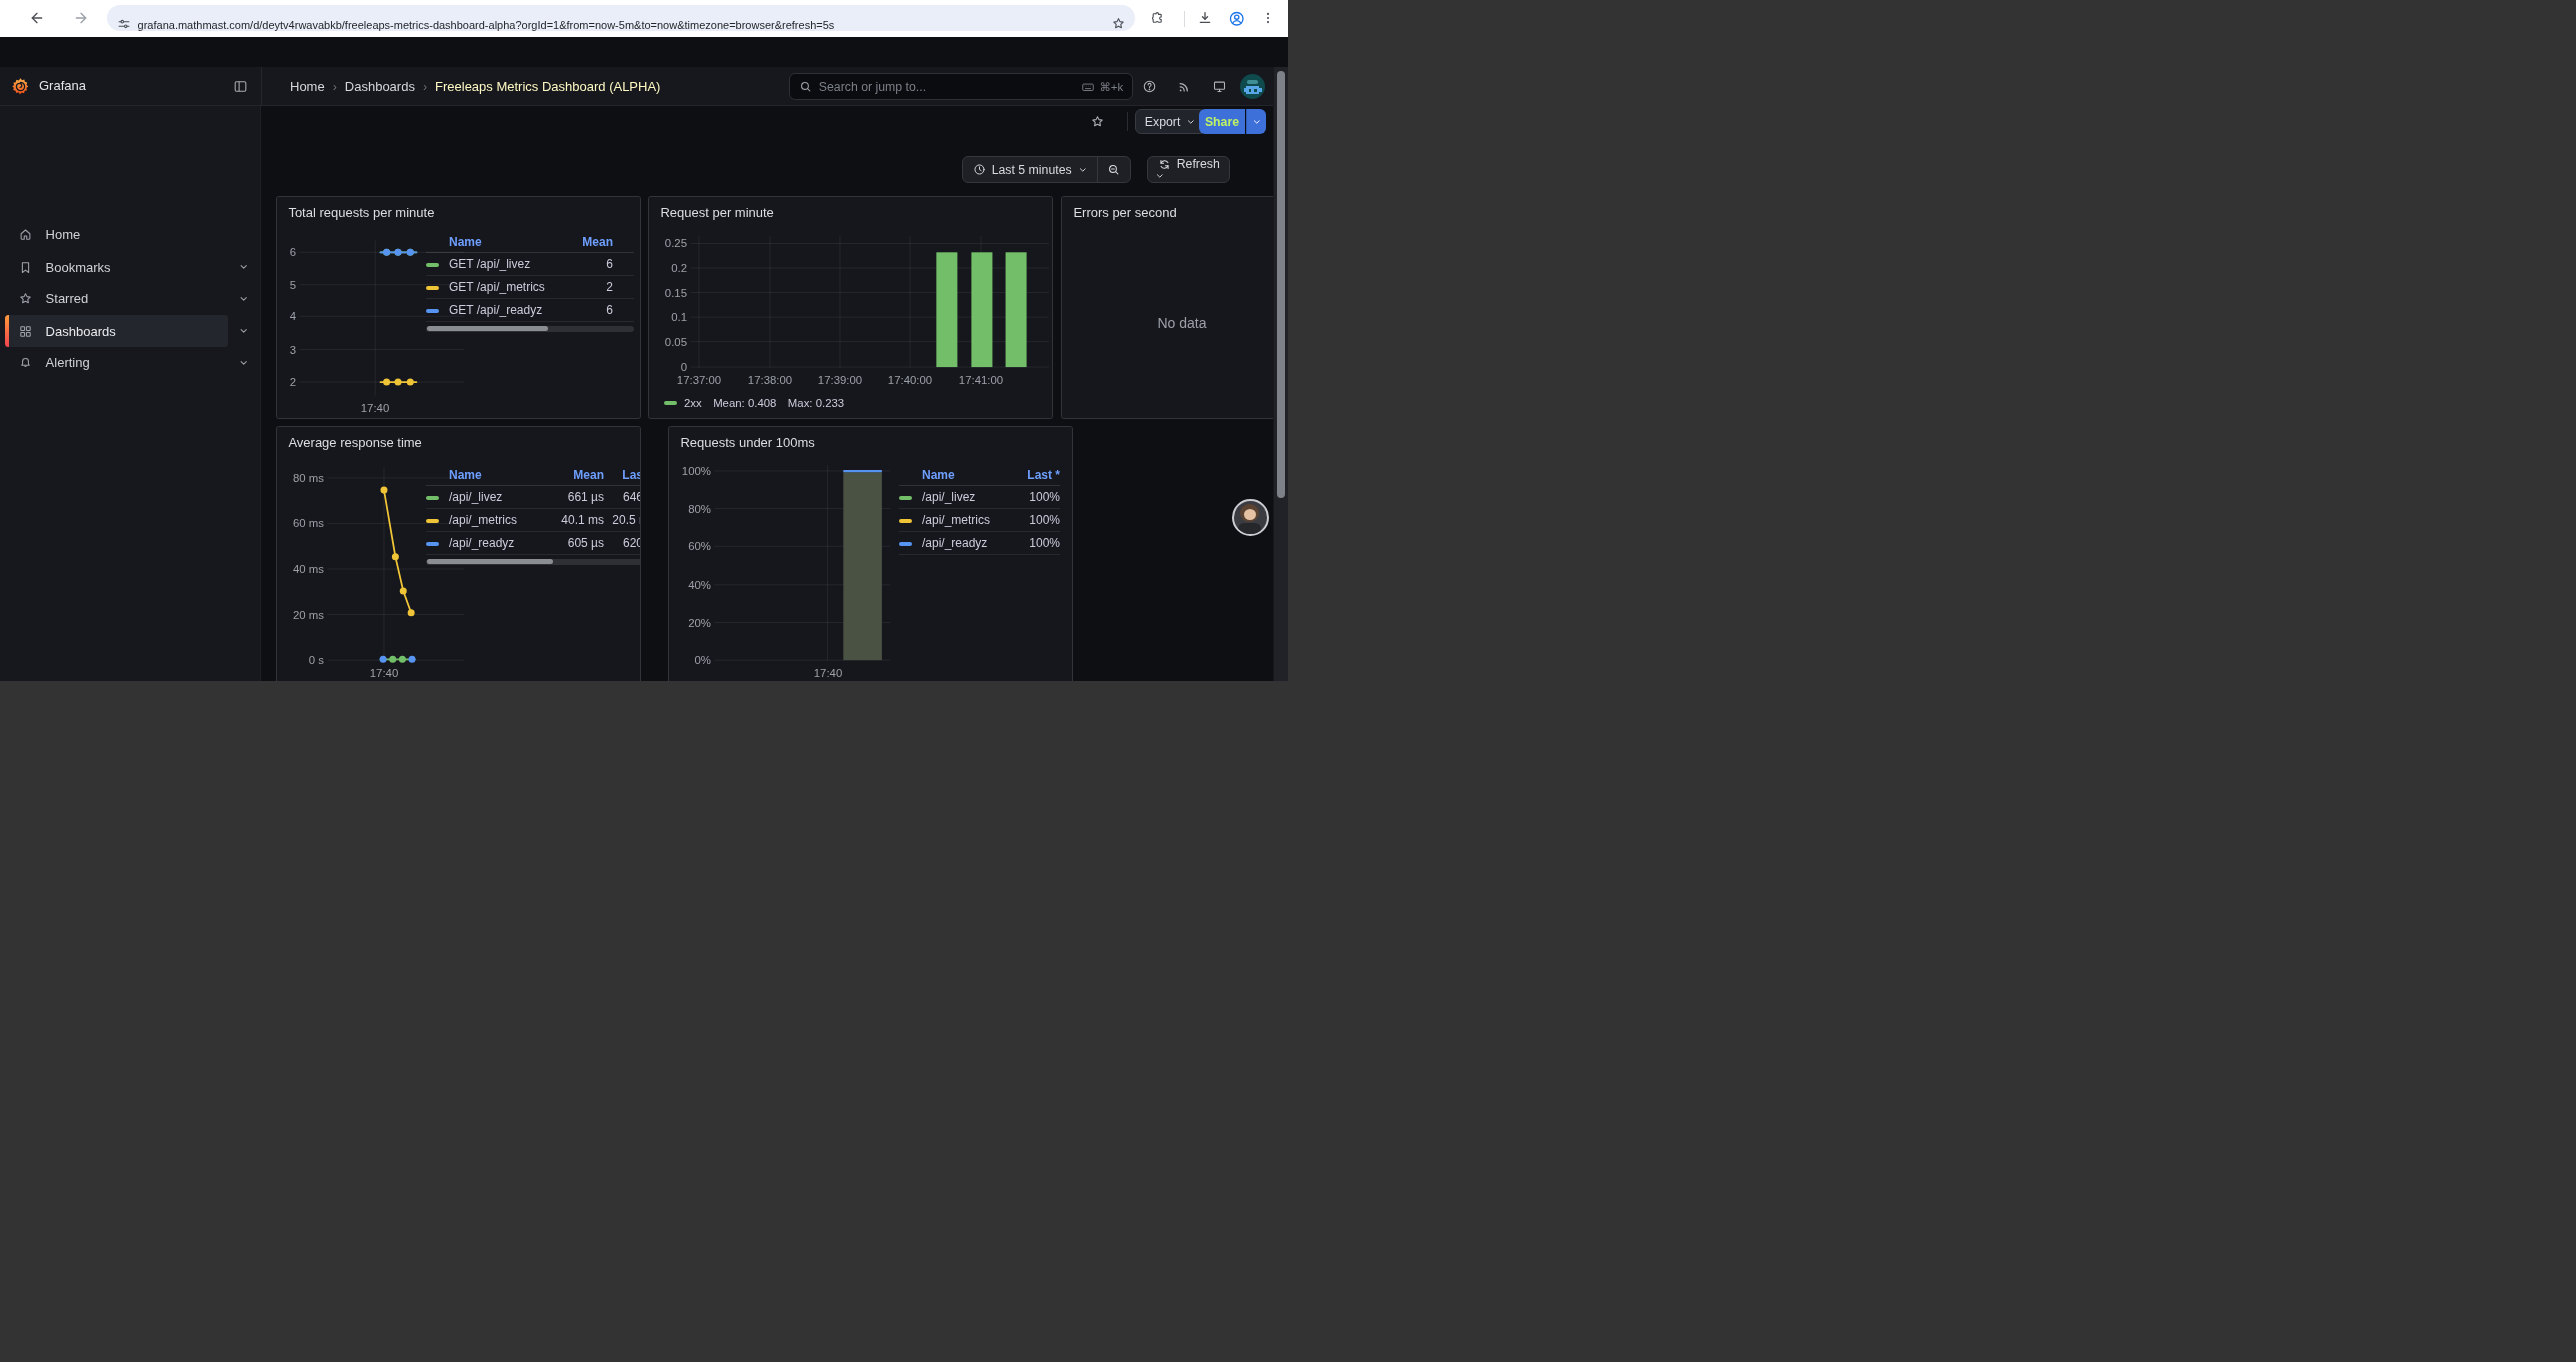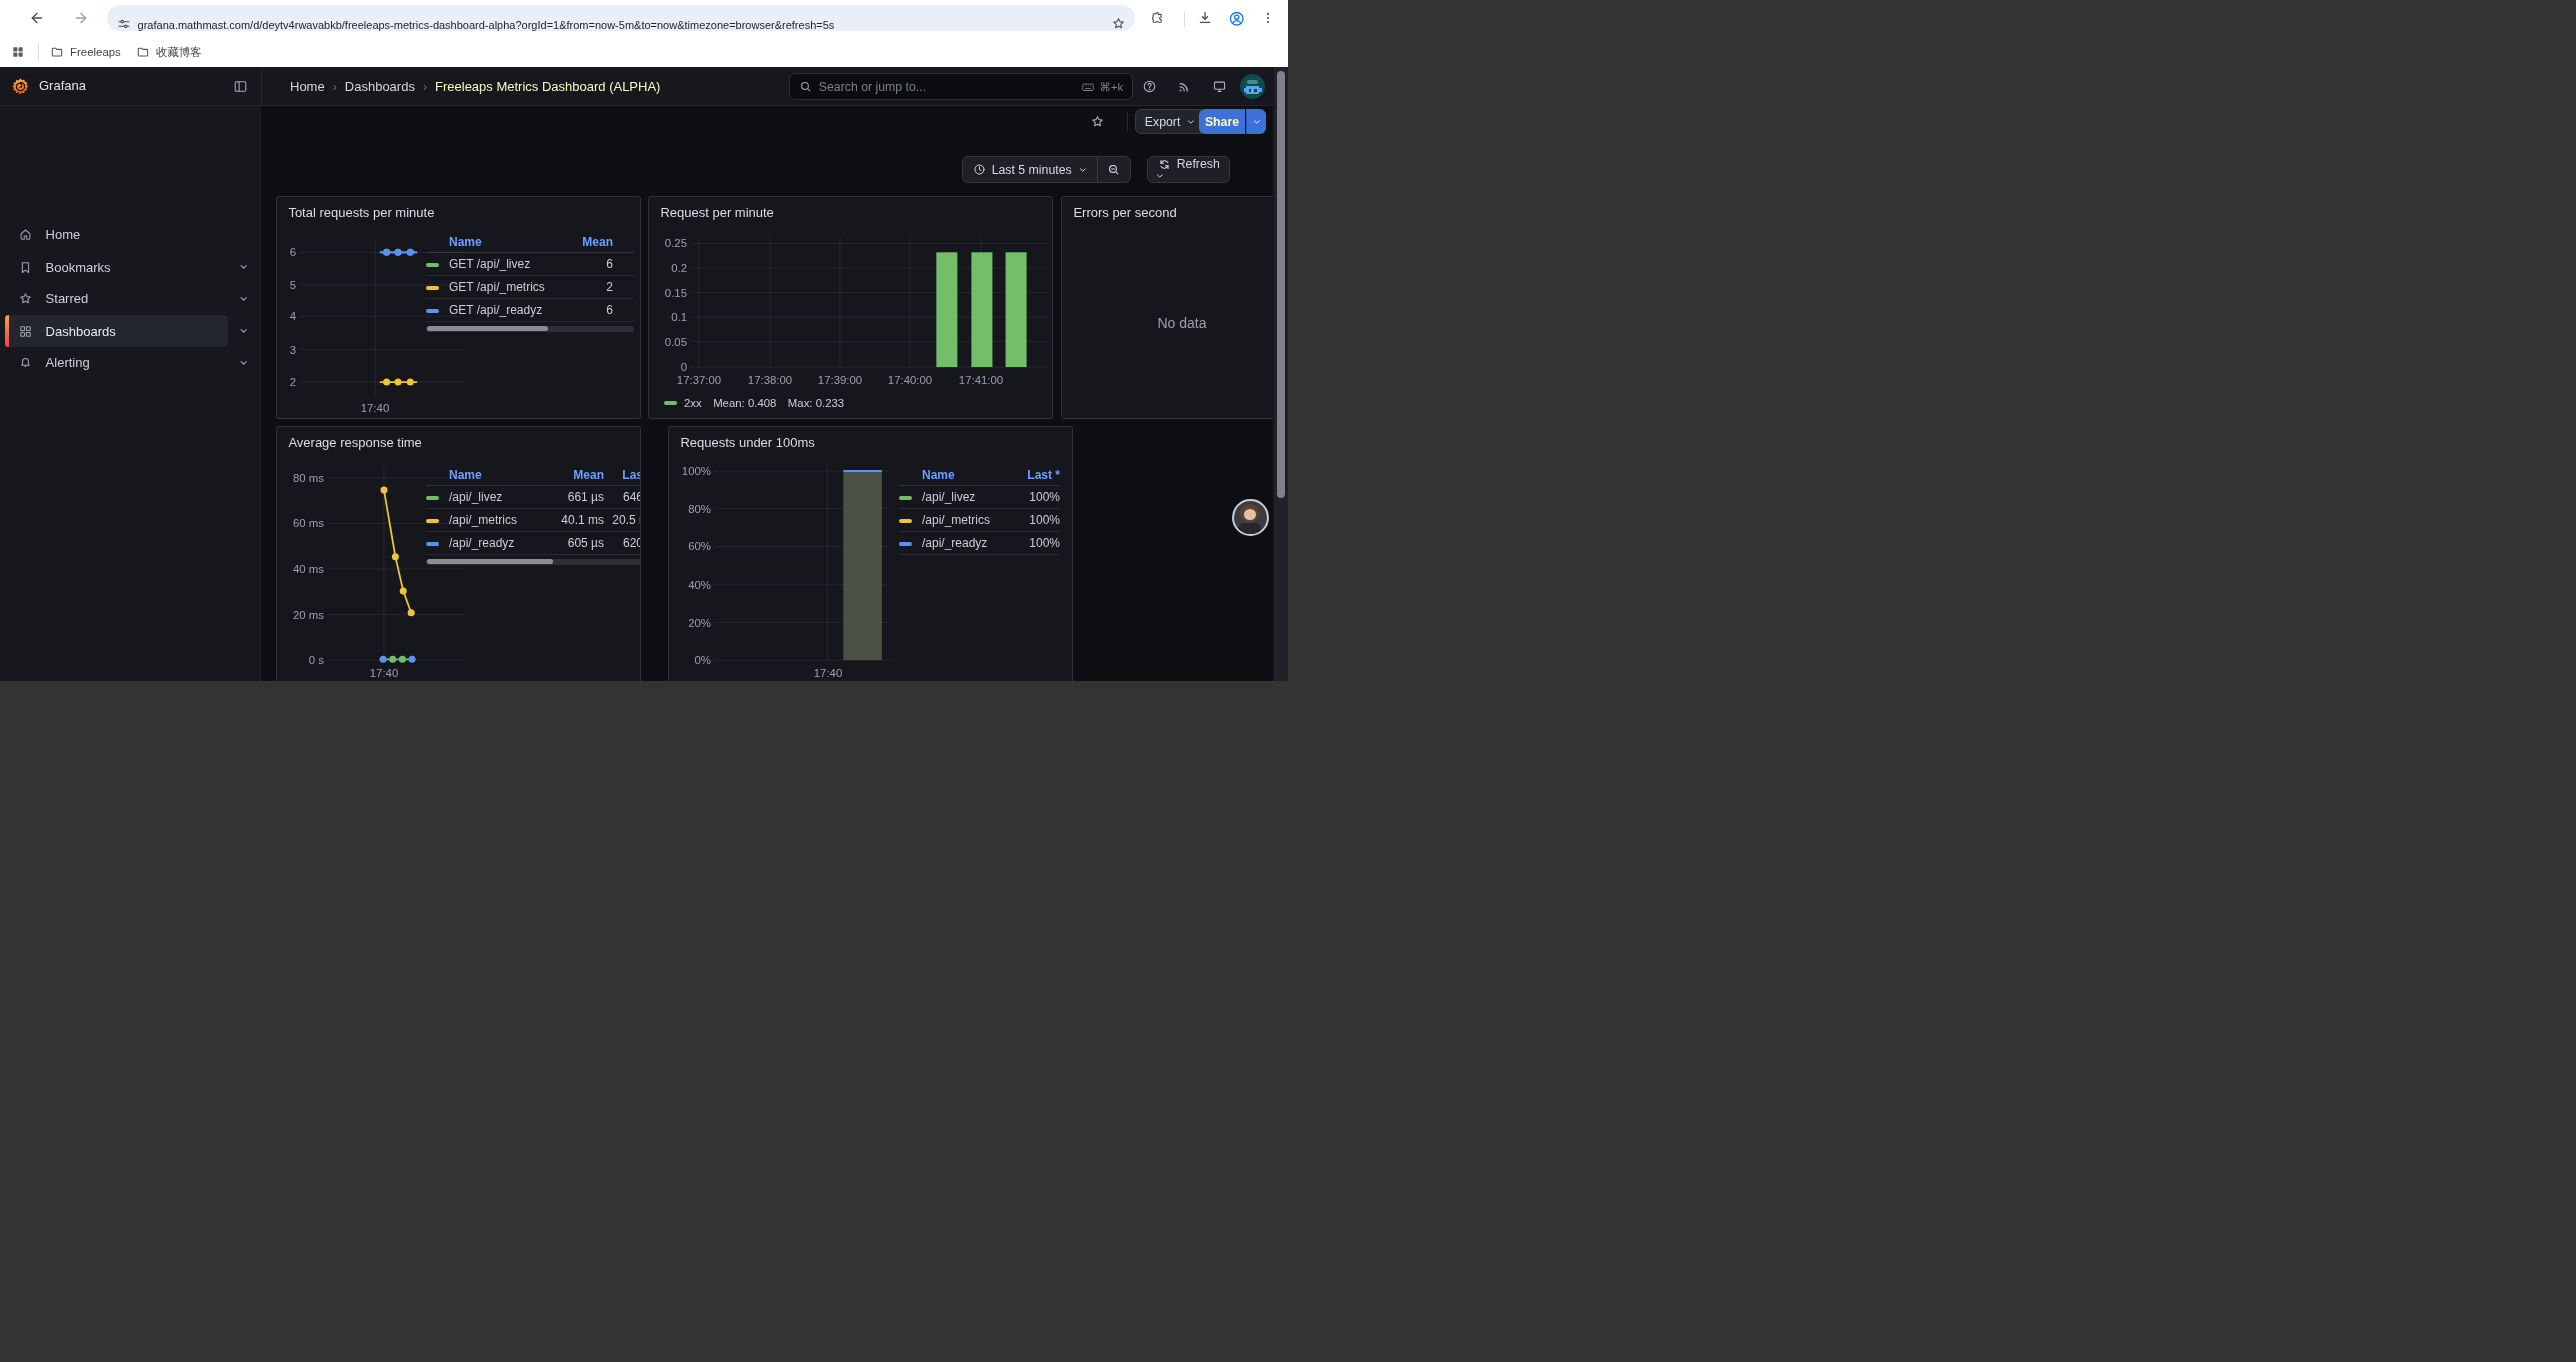--- a/index.html
+++ b/index.html
@@ -45,21 +45,21 @@
   .sb-item .ic{margin-left:13px;display:flex;color:#9EA2AA;}
   .sb-item .lb{margin-left:12.3px;}
   .sb-item.active{background:#24262D;color:#E8EAEE;}
   .sb-item.active::before{content:'';position:absolute;left:0;top:0;bottom:0;width:3.5px;border-radius:3.5px 0 0 3.5px;background:linear-gradient(180deg,#FF9B3A,#F0434E);}
   .sb-chev{position:absolute;left:238px;color:#9EA2AA;}
   
   .dash-star{position:absolute;left:1090px;top:114px;color:#B0B4BB;}
   .dash-sep{position:absolute;left:1127px;top:112px;width:0.9px;height:19px;background:#2A2C33;}
   .btn{position:absolute;display:flex;align-items:center;box-sizing:border-box;font-size:12.3px;}
   .btn-export{left:1135px;top:109px;height:25.4px;padding:0 8.8px;gap:6.1px;background:#22242B;border:0.9px solid #393B43;border-radius:6.1px;color:#D8DAE0;}
-  .btn-share{left:1199px;top:109px;height:25.4px;width:46px;background:#3D71D9;border-radius:6.1px 0 0 6.1px;color:#fef9c3;font-weight:700;justify-content:center;}
+  .btn-share{left:1199px;top:109px;height:25.4px;width:46px;background:#3D71D9;border-radius:6.1px 0 0 6.1px;color:#bef264;font-weight:700;justify-content:center;}
   .btn-share-chev{left:1246px;top:109px;height:25.4px;width:20px;background:#3D71D9;border-left:0.9px solid #2F5BB5;border-radius:0 6.1px 6.1px 0;color:#FFF;justify-content:center;}
   .group{position:absolute;top:156px;height:27px;display:flex;align-items:stretch;background:#1E2026;border:0.9px solid #35373F;border-radius:6.1px;box-sizing:border-box;color:#D8DAE0;font-size:12.3px;}
   .time-group{left:962px;}
   .refresh-group{left:1147px;flex-direction:column;}
   .g-main{display:flex;align-items:center;gap:6.1px;padding:0 9.6px;}
   .g-div{width:0.9px;background:#35373F;}
   .g-end{display:flex;align-items:center;justify-content:center;width:32px;}
   .g-end.narrow{width:24px;}
   
   .panel{position:absolute;background:#16171D;border:0.9px solid #32343B;border-radius:2.6px;overflow:hidden;box-sizing:border-box;}
@@ -152,43 +152,20 @@
     </div>
     <div class="b-btn" style="left:1256px">
       <svg width="14" height="14" viewBox="0 0 24 24" fill="currentColor">
           <circle cx="12" cy="5" r="1.8"></circle>
           <circle cx="12" cy="12" r="1.8"></circle>
           <circle cx="12" cy="19" r="1.8"></circle>
         </svg>
     </div>
   </div>
 
-  <div class="bm-bar">
-    <div class="bm-apps">
-      <svg width="14" height="14" viewBox="0 0 24 24" fill="currentColor">
-          <rect x="4" y="4" width="7" height="7" rx="1"></rect>
-          <rect x="13" y="4" width="7" height="7" rx="1"></rect>
-          <rect x="4" y="13" width="7" height="7" rx="1"></rect>
-          <rect x="13" y="13" width="7" height="7" rx="1"></rect>
-        </svg>
-    </div>
-    <div class="bm-sep"></div>
-    <div class="bm-item bm-1">
-      <svg width="14" height="14" viewBox="0 0 24 24" fill="none" stroke="#55585E" stroke-width="1.8" stroke-linejoin="round">
-          <path d="M4 7a1.5 1.5 0 0 1 1.5-1.5h4l2 2h7A1.5 1.5 0 0 1 20 9v8.5a1.5 1.5 0 0 1-1.5 1.5h-13A1.5 1.5 0 0 1 4 17.5z"></path>
-        </svg>
-      <span>Freeleaps</span>
-    </div>
-    <div class="bm-item bm-2">
-      <svg width="14" height="14" viewBox="0 0 24 24" fill="none" stroke="#55585E" stroke-width="1.8" stroke-linejoin="round">
-          <path d="M4 7a1.5 1.5 0 0 1 1.5-1.5h4l2 2h7A1.5 1.5 0 0 1 20 9v8.5a1.5 1.5 0 0 1-1.5 1.5h-13A1.5 1.5 0 0 1 4 17.5z"></path>
-        </svg>
-      <span>收藏博客</span>
-    </div>
-  </div>
 
   <div class="gf-header">
     <div class="gf-logo">
       <svg width="19" height="19" viewBox="0 0 24 24">
           <defs>
             <linearGradient id="gl" x1="0" y1="0" x2="0" y2="1">
               <stop offset="0" stop-color="#FCB24A"></stop>
               <stop offset="1" stop-color="#F2501C"></stop>
             </linearGradient>
           </defs>

